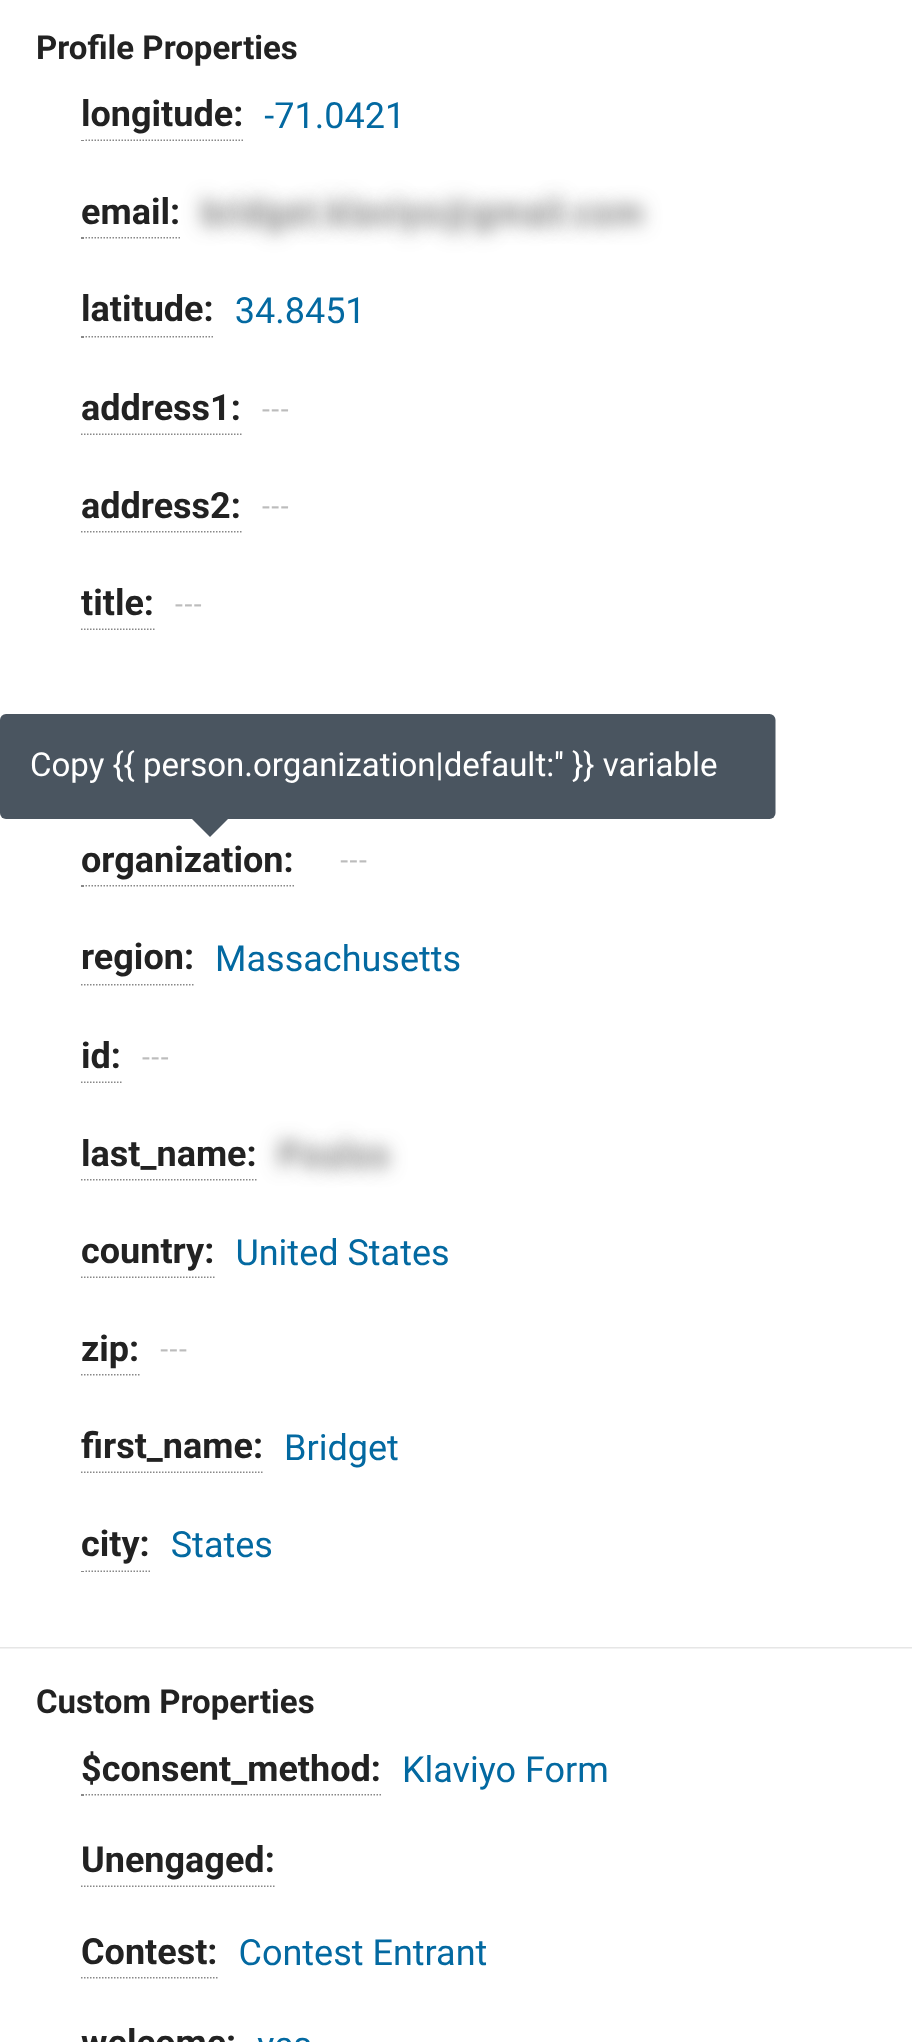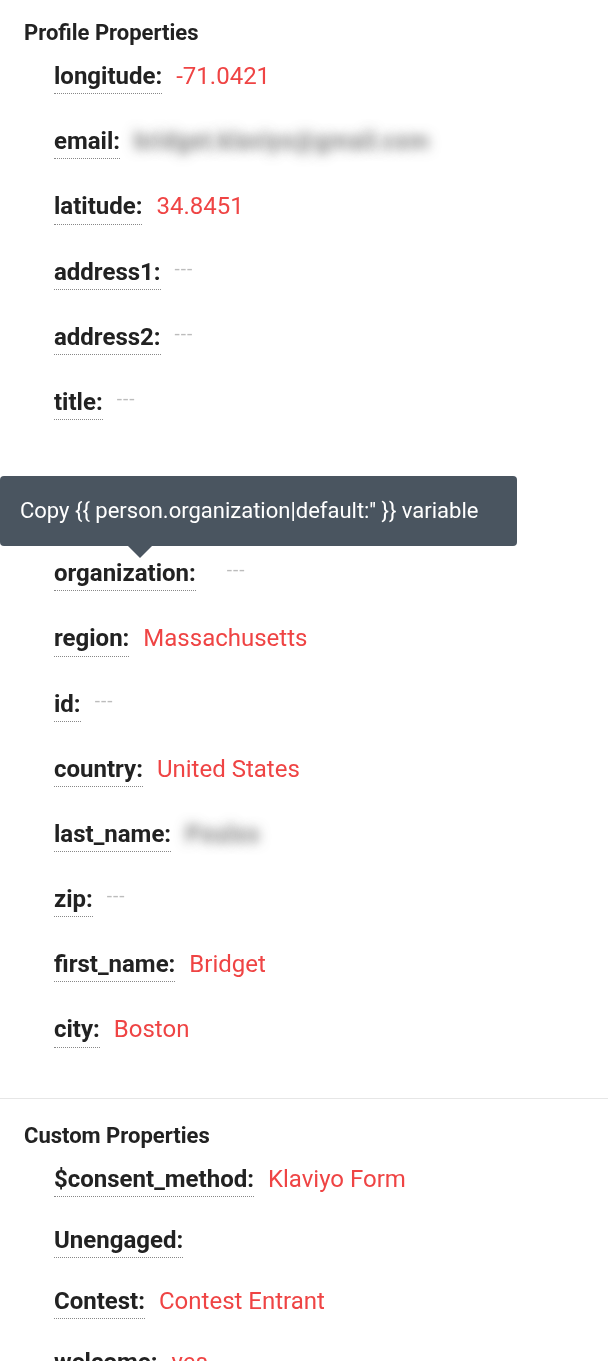--- a/index.html
+++ b/index.html
@@ -23,39 +23,39 @@
     padding: 20px 0 16px 24px;
   }
   .section-title.custom {
     padding-top: 24px;
   }
   .props {
     padding-left: 54px;
   }
   .prop-row {
     display: flex;
-    align-items: flex-start;
+    align-items: center;
     margin-bottom: 32px;
     font-size: 24px;
     line-height: 1.3;
   }
   .prop-row.tight {
     margin-bottom: 28px;
   }
   .prop-label {
     font-weight: 700;
     color: #222;
     border-bottom: 1px dotted #888;
     padding-bottom: 1px;
     cursor: pointer;
     margin-right: 14px;
     white-space: nowrap;
   }
   .prop-value {
-    color: #ef4444;
+    color: #0369a1;
     font-weight: 400;
   }
   .prop-value.empty {
     color: #bcbcbc;
     font-size: 19px;
     letter-spacing: 1px;
   }
   .prop-value.blurred {
     color: transparent;
     text-shadow: 0 0 12px rgba(90,90,90,0.8);
@@ -147,42 +147,42 @@
       <span class="prop-label">region:</span>
       <span class="prop-value">Massachusetts</span>
     </div>
 
     <div class="prop-row">
       <span class="prop-label">id:</span>
       <span class="prop-value empty">---</span>
     </div>
 
     <div class="prop-row">
+      <span class="prop-label">last_name:</span>
+      <span class="prop-value blurred">Poulos</span>
+    </div>
+
+    <div class="prop-row">
       <span class="prop-label">country:</span>
       <span class="prop-value">United States</span>
     </div>
 
     <div class="prop-row">
-      <span class="prop-label">last_name:</span>
-      <span class="prop-value blurred">Poulos</span>
-    </div>
-
-    <div class="prop-row">
       <span class="prop-label">zip:</span>
       <span class="prop-value empty">---</span>
     </div>
 
     <div class="prop-row">
       <span class="prop-label">first_name:</span>
       <span class="prop-value">Bridget</span>
     </div>
 
     <div class="prop-row">
       <span class="prop-label">city:</span>
-      <span class="prop-value">Boston</span>
+      <span class="prop-value">States</span>
     </div>
 
   </div>
 </div>
 
 <hr class="divider">
 
 <div class="section">
   <h2 class="section-title custom">Custom Properties</h2>
   <div class="props">

